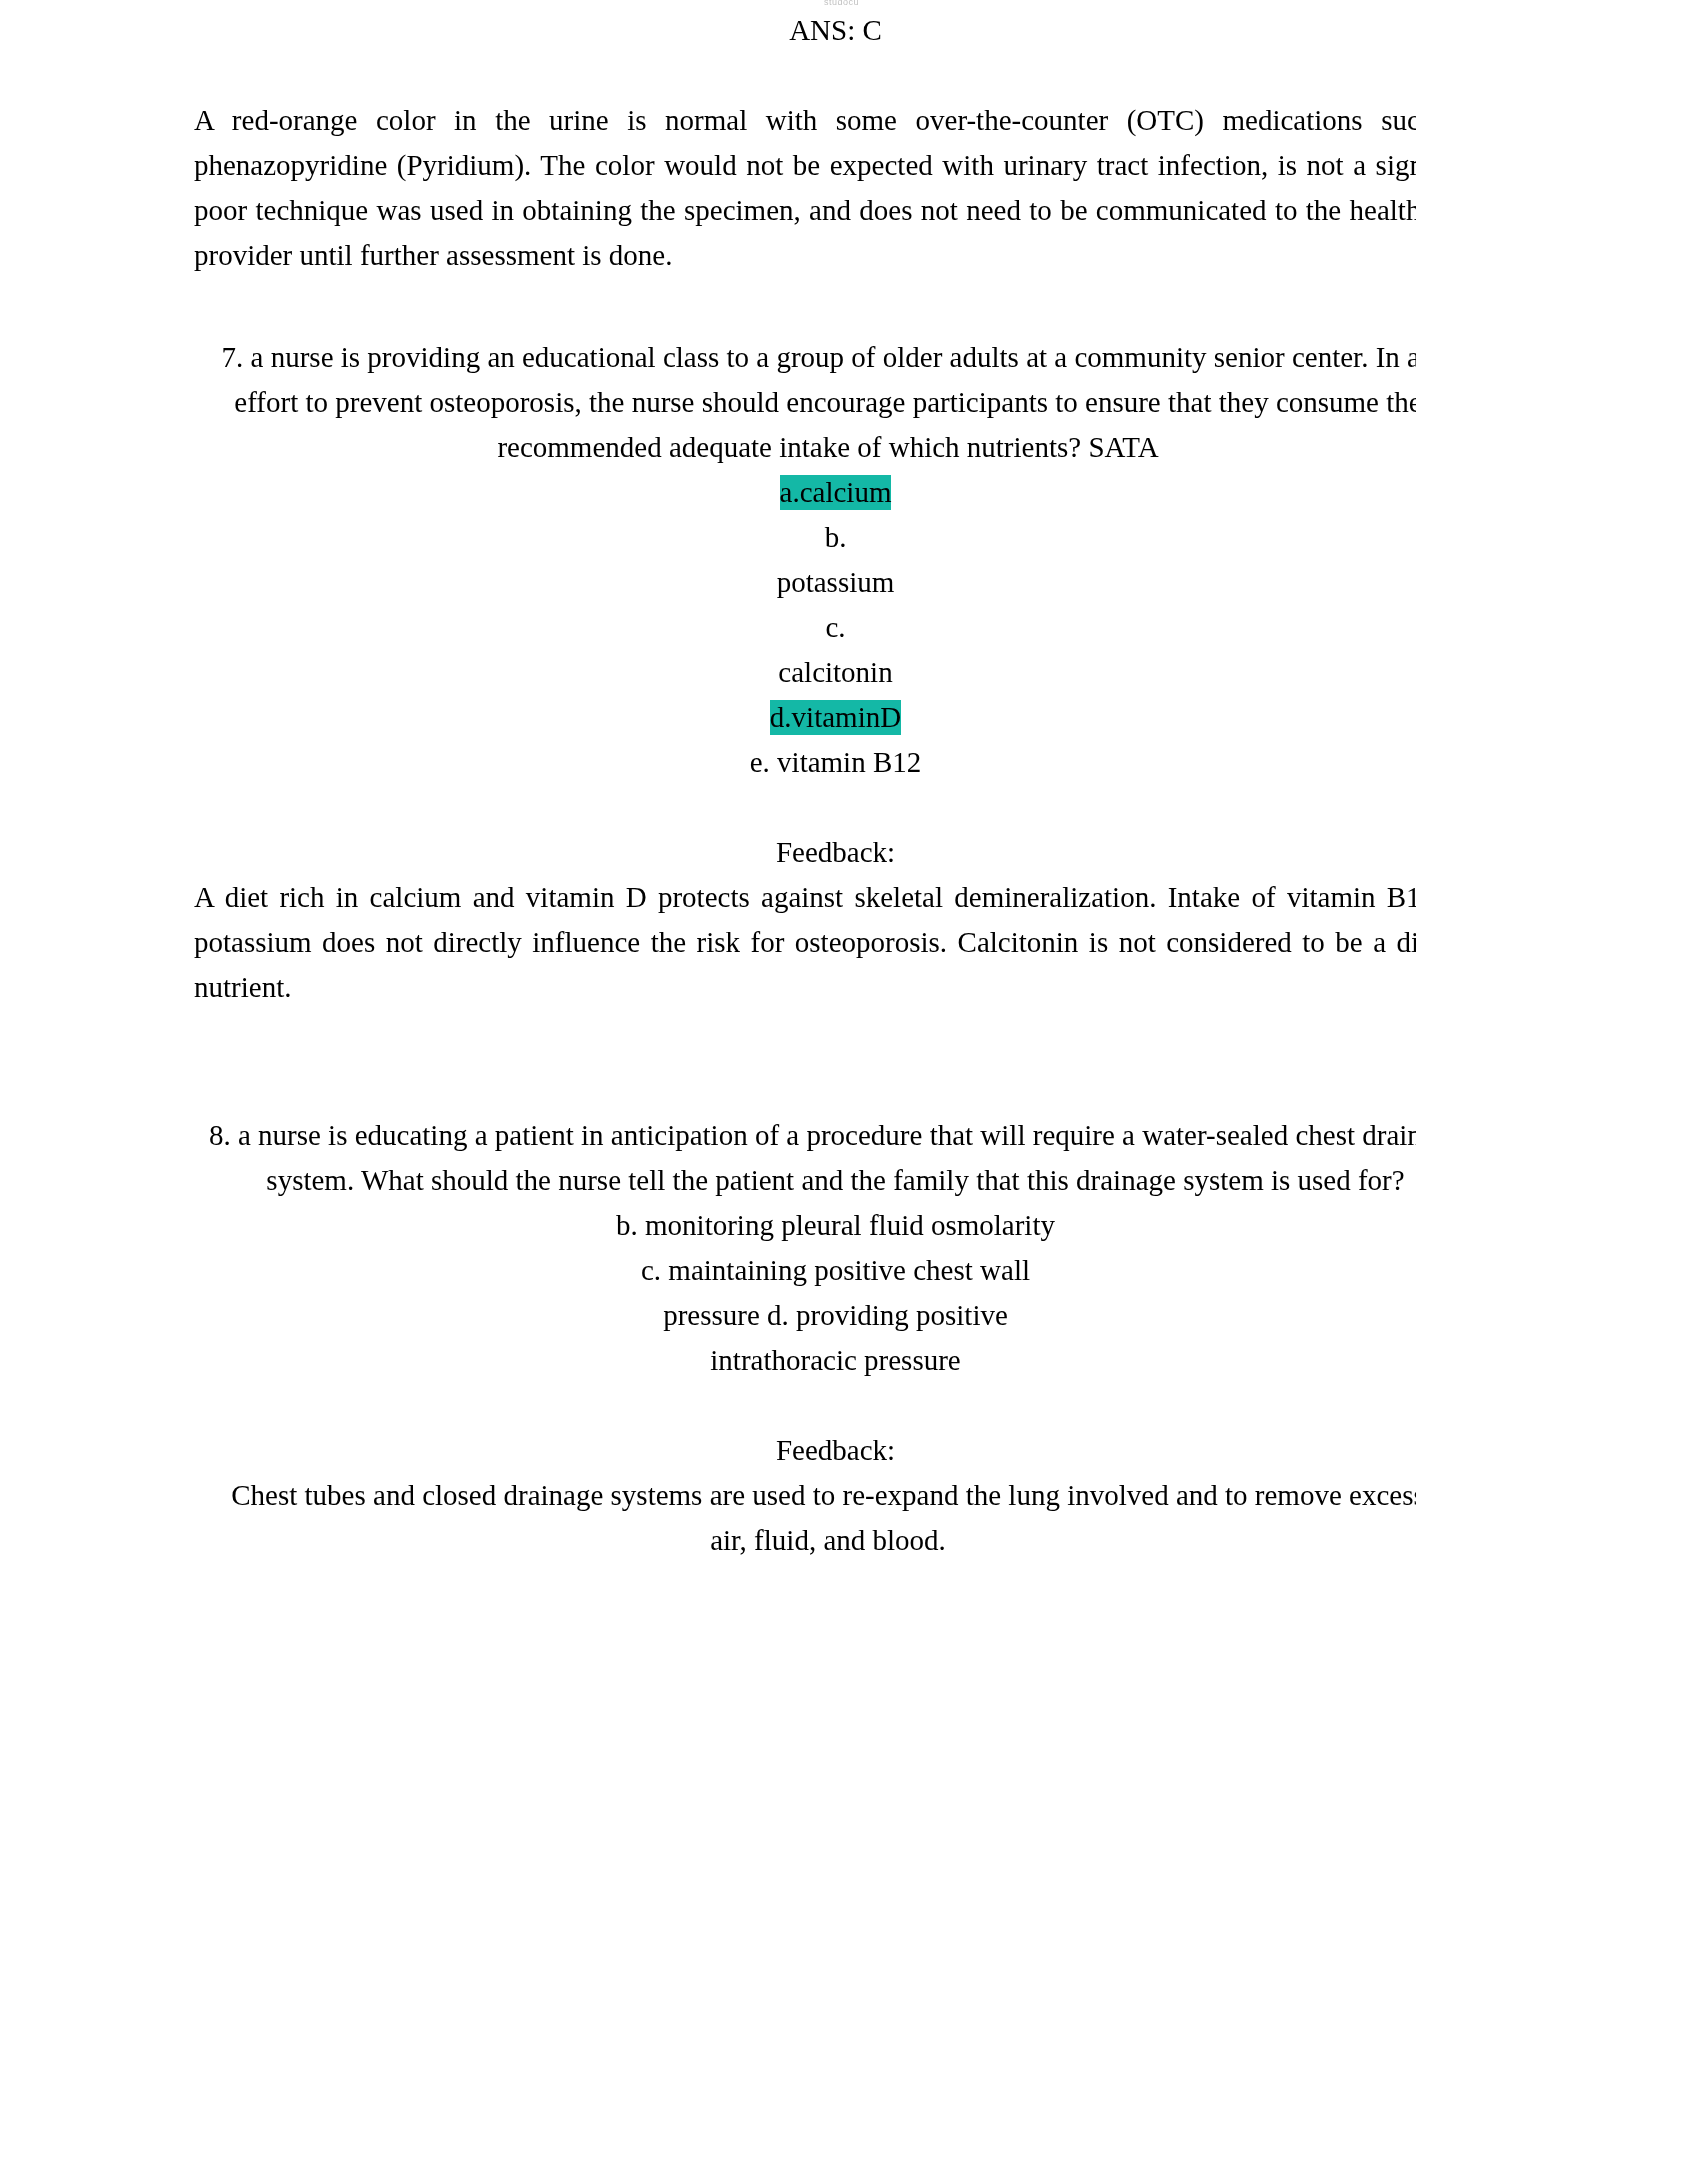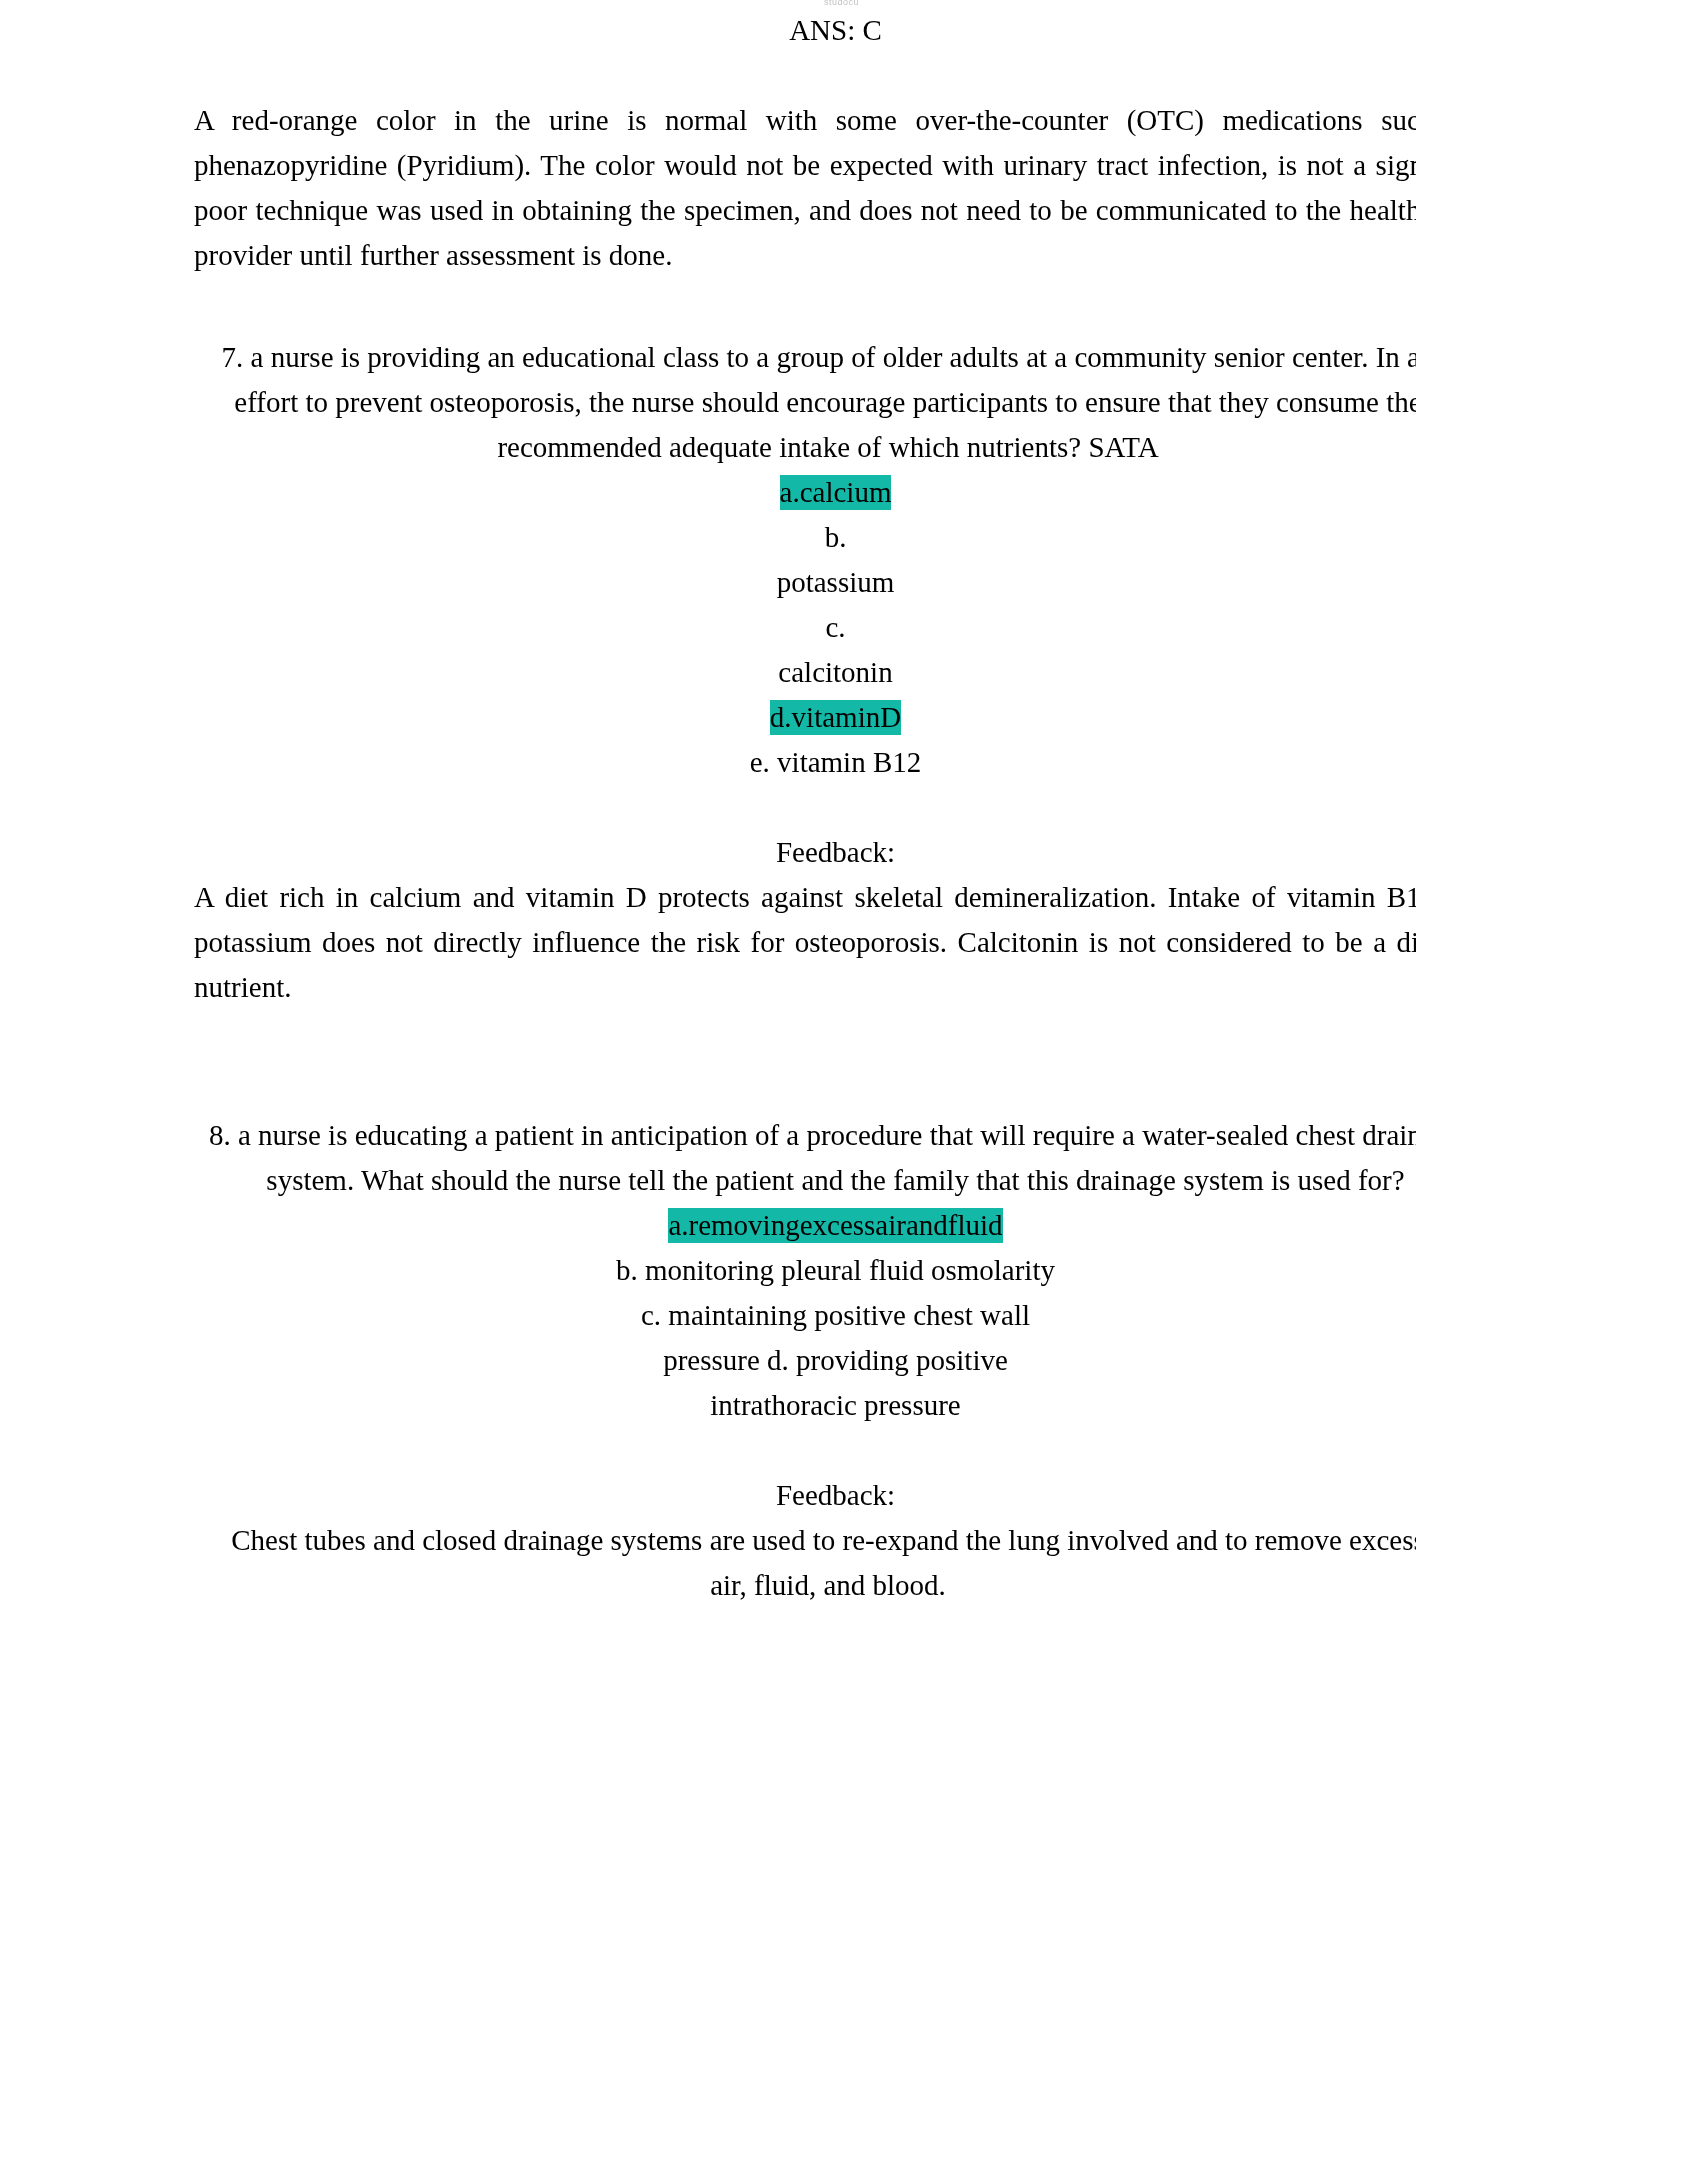--- a/index.html
+++ b/index.html
@@ -91,21 +91,20 @@
     <div class="gap-sm"></div>
 
     <div class="block para-left">Feedback:</div>
     <div class="block para-just">A diet rich in calcium and vitamin D protects against skeletal demineralization. Intake of vitamin B12and potassium does not directly influence the risk for osteoporosis. Calcitonin is not considered to be a dietary nutrient.</div>
 
     <div class="gap-lg"></div>
 
     <div class="block para-left">8. a nurse is educating a patient in anticipation of a procedure that will require a water-sealed chest drainage system. What should the nurse tell the patient and the family that this drainage system is used for?</div>
 
     <div class="block para-left">
-      <span class="line"><span class="hl">a.removingexcessairandfluid</span></span>
       <span class="line">b. monitoring pleural fluid osmolarity</span>
       <span class="line">c. maintaining positive chest wall</span>
       <span class="line">pressure d. providing positive</span>
       <span class="line">intrathoracic pressure</span>
     </div>
 
     <div class="gap-sm"></div>
 
     <div class="block para-left">Feedback:</div>
     <div class="block para-left narrow">Chest tubes and closed drainage systems are used to re-expand the lung involved and to remove excess air, fluid, and blood.</div>

